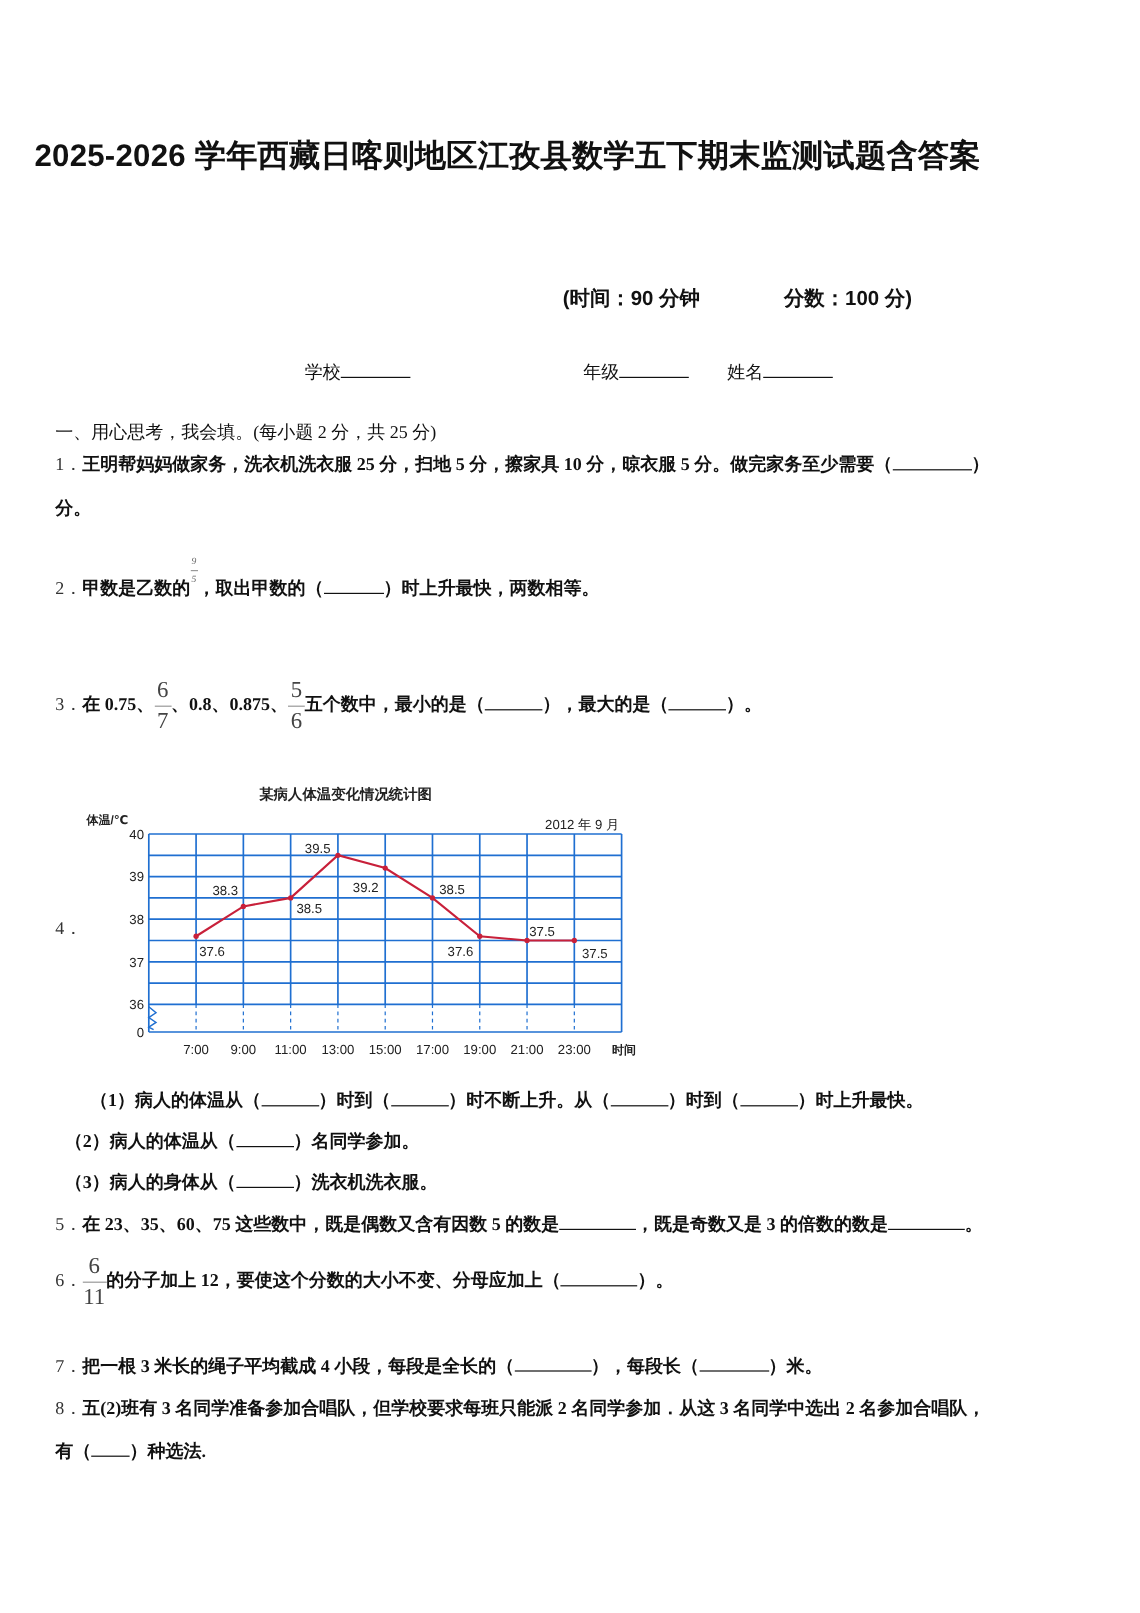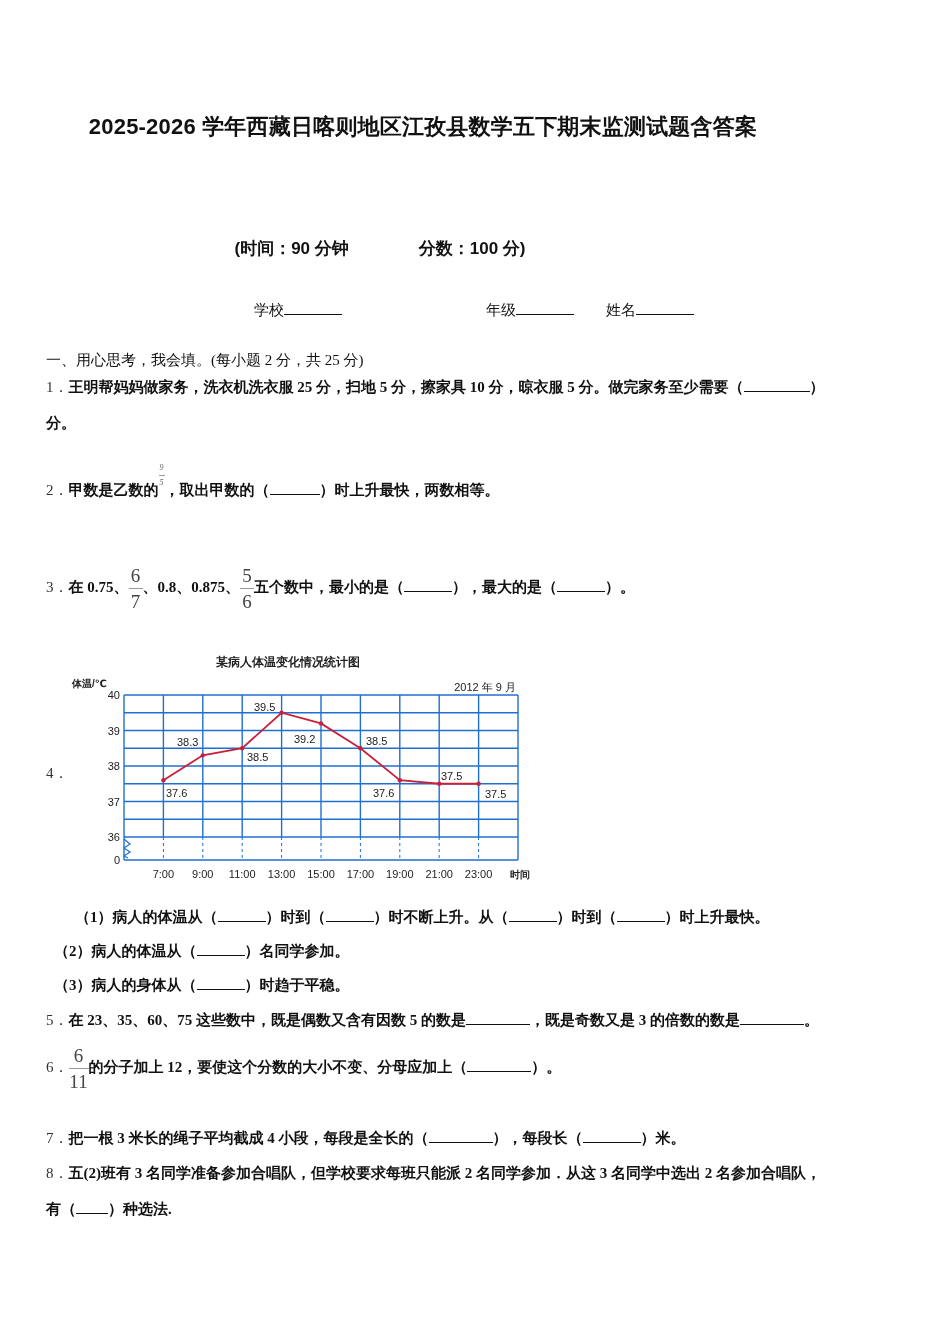--- a/index.html
+++ b/index.html
@@ -1,22 +1,22 @@
 <!DOCTYPE html>
 <html><head>
 <meta charset="utf-8">
 <style>
   html, body { margin: 0; padding: 0; background: #ffffff; }
   body { width: 950px; height: 1344px; position: relative; overflow: hidden;
          font-family: "Liberation Serif", "DejaVu Serif", serif; color: #111; }
   .abs { position: absolute; white-space: nowrap; }
   .title { left: 0; width: 846px; top: 112px; text-align: center;
            font-family: "Liberation Sans", "DejaVu Sans", sans-serif;
-           font-weight: bold; font-size: 22px; letter-spacing: 0.2px; }
-  .subtitle { top: 237px; left: 0; width: 760px; text-align: center;
+           font-weight: bold; font-size: 26px; letter-spacing: 0.2px; }
+  .subtitle { top: 237px; left: 0; width: 760px; text-align: right;
               font-family: "Liberation Sans", "DejaVu Sans", sans-serif;
               font-weight: bold; font-size: 17px; }
   .subtitle .gap { display: inline-block; width: 70px; }
   .info { top: 301px; font-size: 15px; font-family: "Liberation Sans", "DejaVu Sans", sans-serif; }
   .line { font-size: 15px; font-weight: bold; }
   .num { font-weight: normal; color: #333; }
   .frac { display: inline-block; position: relative; vertical-align: middle;
           text-align: center; font-weight: normal; color: #444;
           font-family: "Liberation Serif", serif; }
   .frac .n, .frac .d { display: block; line-height: 1; }
@@ -162,21 +162,21 @@
   </svg>
 </div>
 
 <div class="abs line" style="left:54px; top:908px;margin-left:21px;">
   <span>（1）病人的体温从（</span><span class="blank" style="width:48px"></span><span>）时到（</span><span class="blank" style="width:48px"></span><span>）时不断上升。从（</span><span class="blank" style="width:48px"></span><span>）时到（</span><span class="blank" style="width:48px"></span><span>）时上升最快。</span>
 </div>
 <div class="abs line" style="left:54px; top:942px;">
   <span>（2）病人的体温从（</span><span class="blank" style="width:48px"></span><span>）名同学参加。</span>
 </div>
 <div class="abs line" style="left:54px; top:976px;">
-  <span>（3）病人的身体从（</span><span class="blank" style="width:48px"></span><span>）时趋于平稳。</span>
+  <span>（3）病人的身体从（</span><span class="blank" style="width:48px"></span><span>）洗衣机洗衣服。</span>
 </div>
 
 <div class="abs line" style="left:46px; top:1011px;">
   <span class="num">5．</span><span>在 23、35、60、75 这些数中，既是偶数又含有因数 5 的数是</span><span class="blank" style="width:64px"></span><span>，既是奇数又是 3 的倍数的数是</span><span class="blank" style="width:64px"></span><span>。</span>
 </div>
 
 <div class="abs line" style="left:46px; top:1046px;">
   <span class="num">6．</span><span class="frac big2"><span class="n">6</span><span class="bar"></span><span class="d">11</span></span><span>的分子加上 12，要使这个分数的大小不变、分母应加上（</span><span class="blank" style="width:64px"></span><span>）。</span>
 </div>
 

